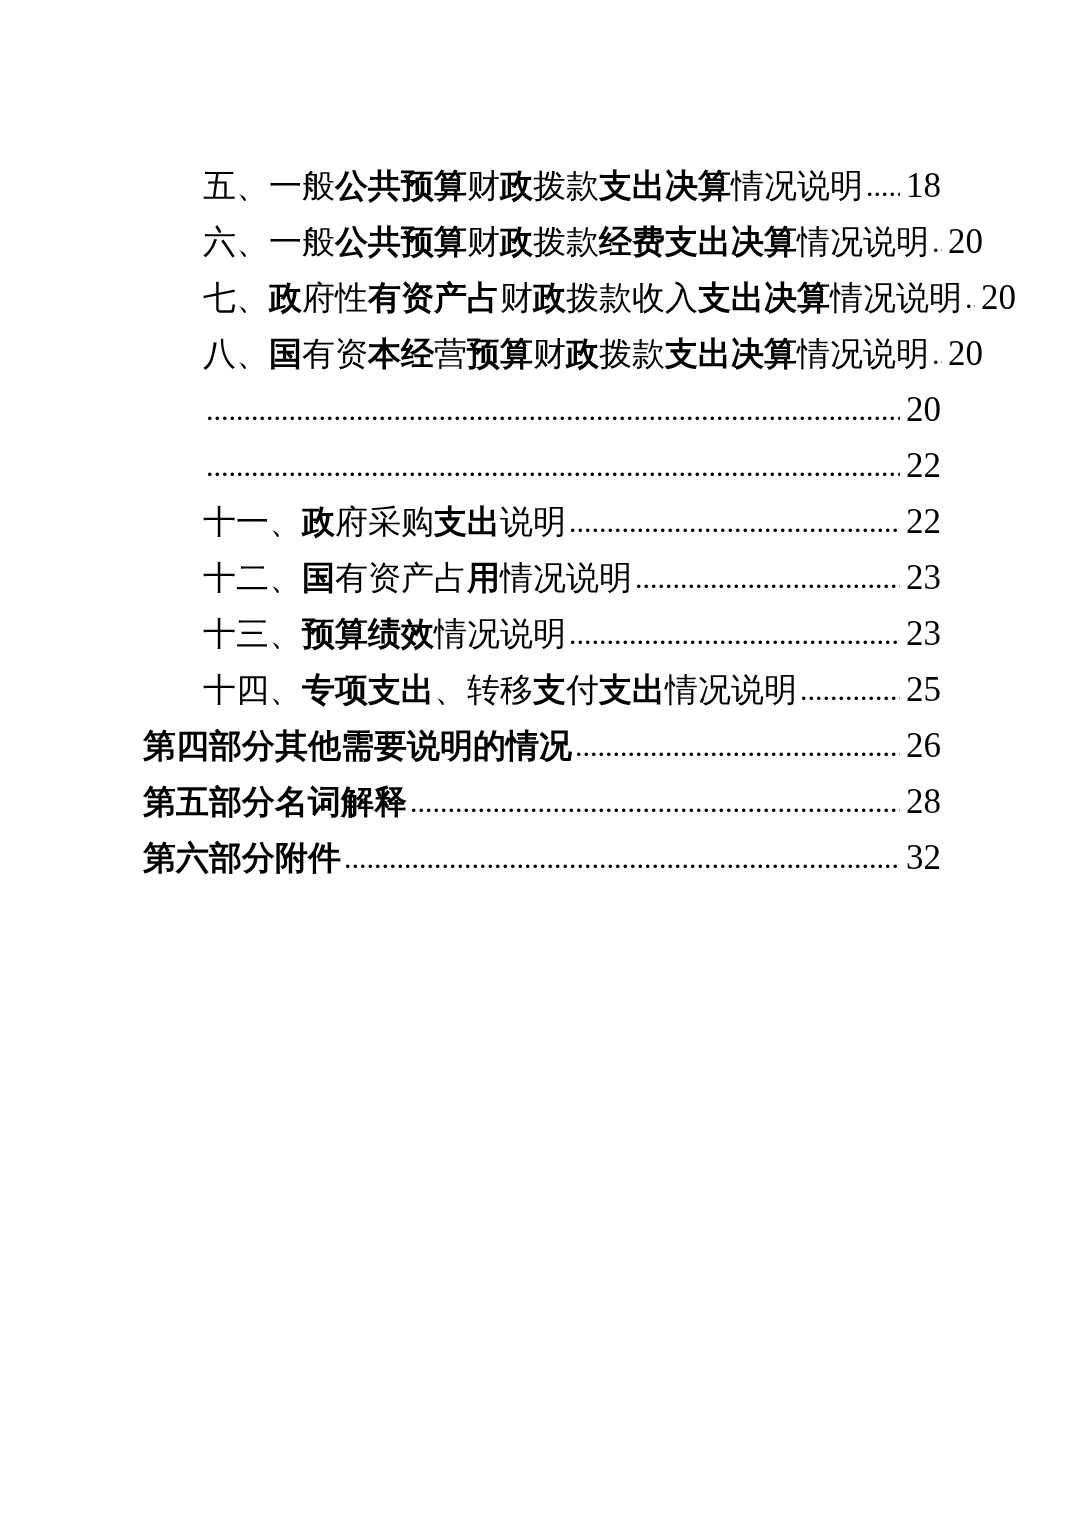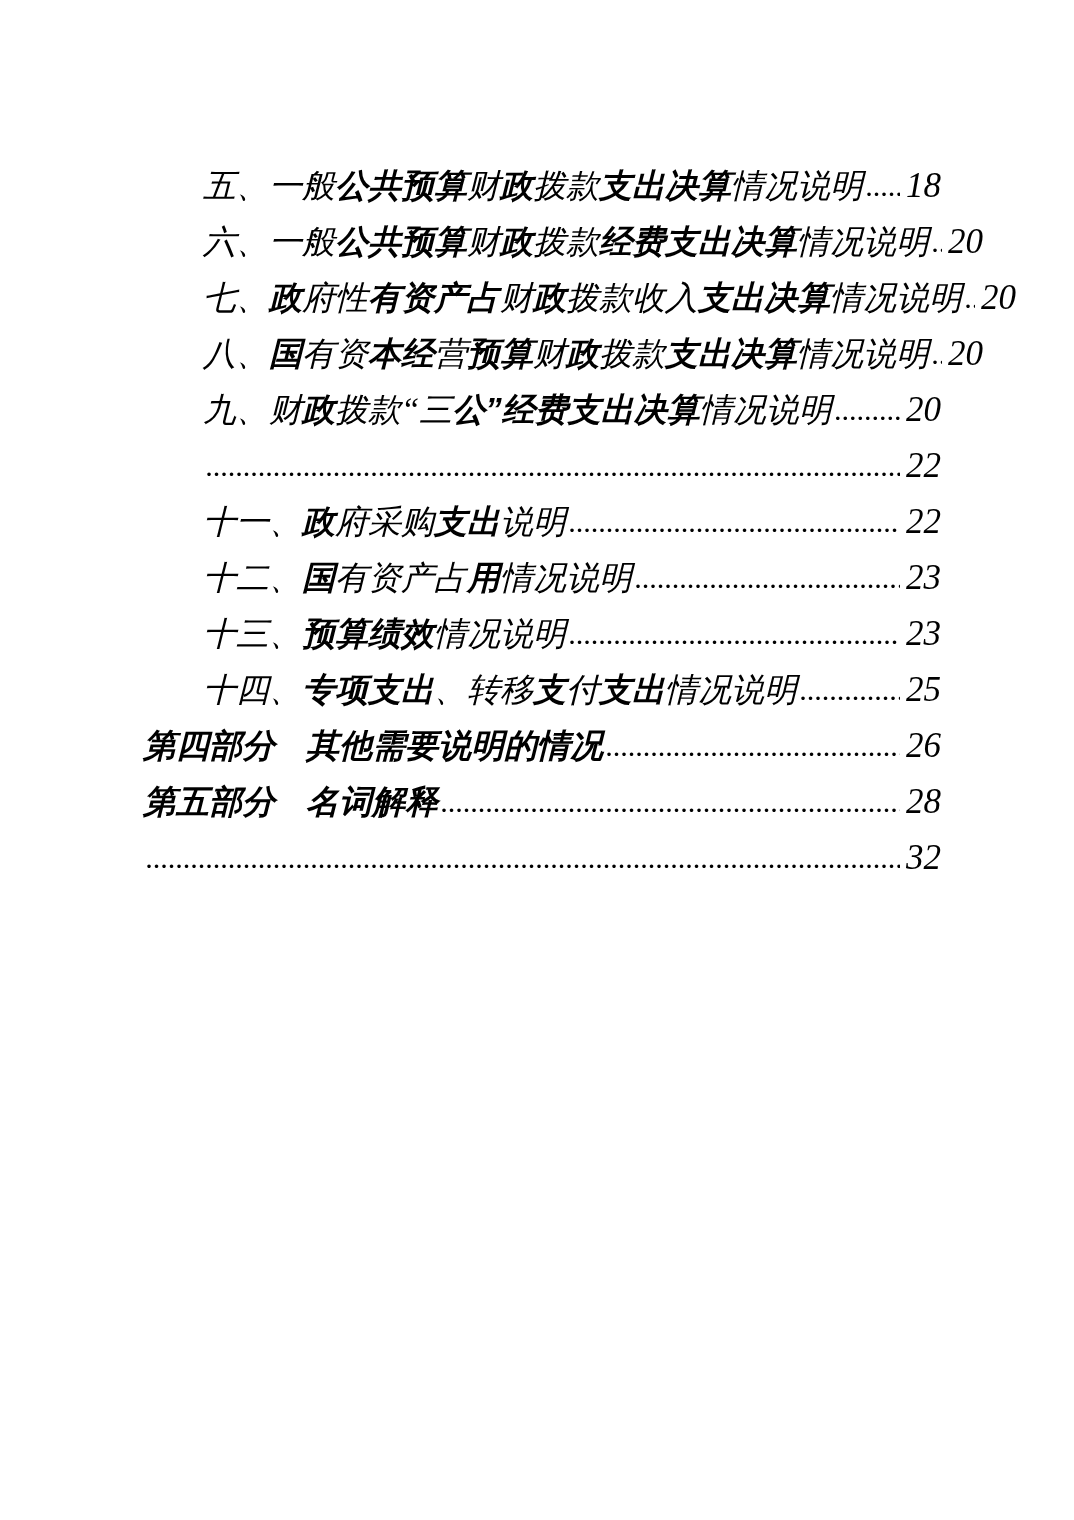--- a/index.html
+++ b/index.html
@@ -8,21 +8,20 @@
     background: #ffffff;
   }
   .page {
     position: relative;
     width: 1074px;
     height: 1344px;
     background: #ffffff;
     overflow: hidden;
     font-family: "Liberation Serif", "DejaVu Serif", serif;
     color: #000000;
-    font-style: italic;
   }
   .toc {
     position: absolute;
     left: 143px;
     top: 158px;
     width: 798px;
   }
   .toc-row {
     display: flex;
     align-items: flex-start;
@@ -43,21 +42,20 @@
     font-size: 33px;
     line-height: 56px;
   }
   .run-hei {
     font-family: "Liberation Sans", "DejaVu Sans", sans-serif;
     font-weight: 700;
     font-size: 33px;
     line-height: 56px;
   }
   .run-gap {
-    margin-left: 31px;
   }
   .dots {
     flex: 1 1 auto;
     overflow: hidden;
     height: 56px;
     line-height: 56px;
     font-family: "Liberation Serif", "DejaVu Serif", serif;
     font-size: 30px;
     white-space: nowrap;
     padding-left: 3px;
@@ -101,21 +99,20 @@
         <span class="toc-text"><span class="run-song">七、</span><span class="run-hei">政</span><span class="run-song">府性</span><span class="run-hei">有资产占</span><span class="run-song">财</span><span class="run-hei">政</span><span class="run-song">拨款收入</span><span class="run-hei">支出决算</span><span class="run-song">情况说明</span></span>
         <span class="dots">....................................................................................................................................................................................................................................................................</span>
         <span class="pagenum">20</span>
       </div>
       <div class="toc-row level2">
         <span class="toc-text"><span class="run-song">八、</span><span class="run-hei">国</span><span class="run-song">有资</span><span class="run-hei">本经</span><span class="run-song">营</span><span class="run-hei">预算</span><span class="run-song">财</span><span class="run-hei">政</span><span class="run-song">拨款</span><span class="run-hei">支出决算</span><span class="run-song">情况说明</span></span>
         <span class="dots">....................................................................................................................................................................................................................................................................</span>
         <span class="pagenum">20</span>
       </div>
       <div class="toc-row level2">
-        <span class="toc-text"><span class="run-song">九、财</span><span class="run-hei">政</span><span class="run-song">拨款“三</span><span class="run-hei">公”经费支出决算</span><span class="run-song">情况说明</span></span>
         <span class="dots">....................................................................................................................................................................................................................................................................</span>
         <span class="pagenum">20</span>
       </div>
       <div class="toc-row level2">
         <span class="dots">....................................................................................................................................................................................................................................................................</span>
         <span class="pagenum">22</span>
       </div>
       <div class="toc-row level2">
         <span class="toc-text"><span class="run-song">十一、</span><span class="run-hei">政</span><span class="run-song">府采购</span><span class="run-hei">支出</span><span class="run-song">说明</span></span>
         <span class="dots">....................................................................................................................................................................................................................................................................</span>
@@ -140,18 +137,19 @@
         <span class="toc-text"><span class="run-hei">第四部分</span><span class="run-hei run-gap">其他需要说明的情况</span></span>
         <span class="dots">....................................................................................................................................................................................................................................................................</span>
         <span class="pagenum">26</span>
       </div>
       <div class="toc-row level1">
         <span class="toc-text"><span class="run-hei">第五部分</span><span class="run-hei run-gap">名词解释</span></span>
         <span class="dots">....................................................................................................................................................................................................................................................................</span>
         <span class="pagenum">28</span>
       </div>
       <div class="toc-row level1">
+        <span class="toc-text"><span class="run-hei">第六部分</span><span class="run-hei run-gap">附件</span></span>
         <span class="dots">....................................................................................................................................................................................................................................................................</span>
         <span class="pagenum">32</span>
       </div>
     </div>
   <div class="footer">3</div>
 </div>
 
 </body></html>

